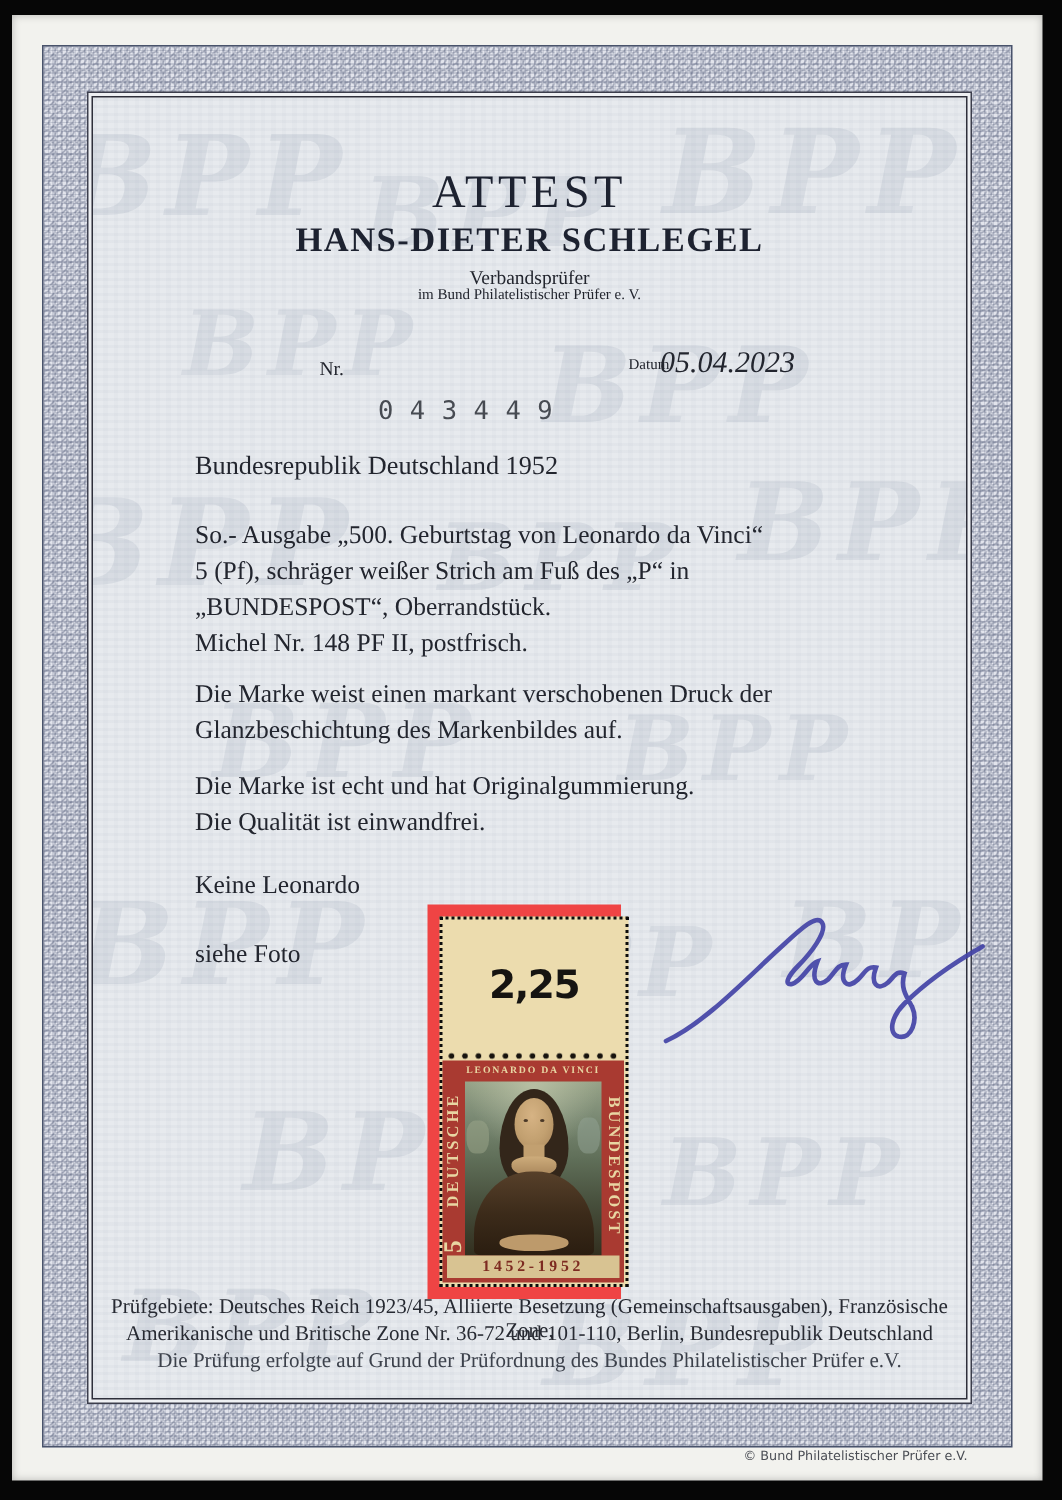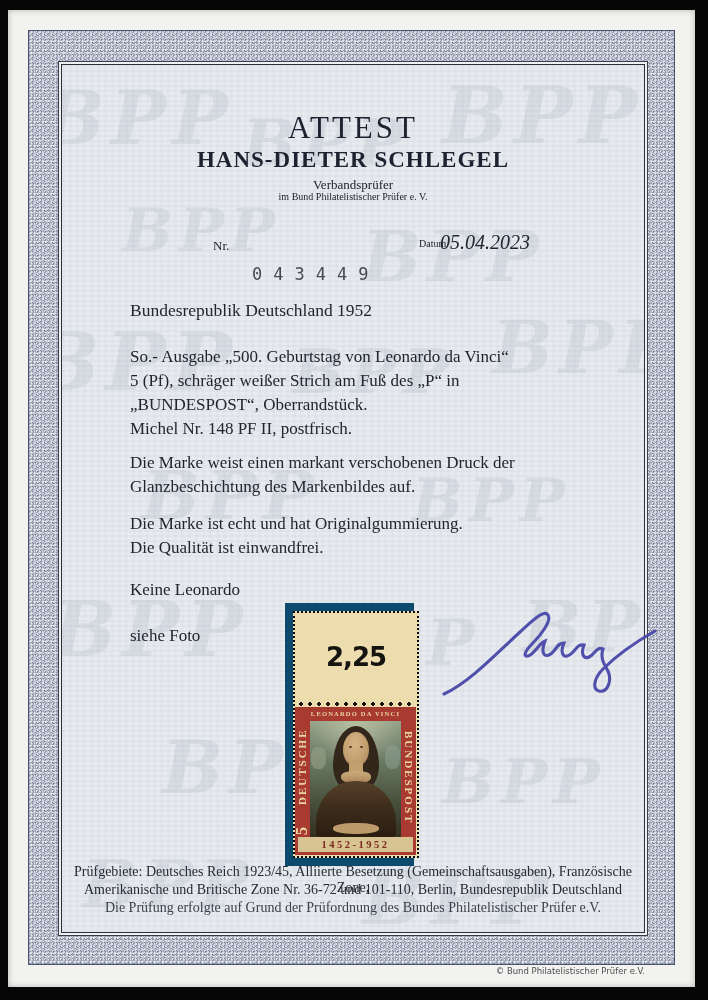--- a/index.html
+++ b/index.html
@@ -37,21 +37,21 @@
   #examiner{top:147px;font-size:23px;font-weight:bold;letter-spacing:1px;color:#1d2230;}
   #role{top:177px;font-size:13px;}
   #assoc{top:191px;font-size:10px;}
   #contact{top:206px;font-size:13.5px;}
   #nr-label{left:213px;top:238px;font-size:13px;}
   #nr-value{left:252px;top:233px;font-family:"DejaVu Sans Mono",monospace;font-size:17px;
     letter-spacing:11px;color:#474b52;margin-top:31px;}
   #datum-label{left:419px;top:238px;font-size:10px;}
   #datum-value{left:440px;top:231px;font-size:20px;font-style:italic;}
   
-  #mount{left:285px;top:603px;width:129px;height:263px;background:#0c4a6e;z-index:3;}
+  #mount{left:285px;top:603px;width:129px;height:263px;background:#ef4444;z-index:3;}
   #stamp-paper{position:absolute;left:8px;top:8px;width:126px;height:247px;background:#ecdcae;
     border:2.5px dotted #0c0c0c;box-sizing:border-box;}
   #stamp-margin{position:absolute;left:0;top:0;width:100%;height:88px;
     display:flex;align-items:center;justify-content:center;}
   #margin-value{font-family:"DejaVu Sans",sans-serif;font-weight:bold;font-size:26px;color:#161411;letter-spacing:-1px;}
   #perf-row{position:absolute;left:2px;top:88px;width:117px;height:6px;
     background-image:radial-gradient(circle at 4px 3px,#17130e 1.7px,transparent 2.1px);
     background-size:9px 6px;}
   #stamp-body{position:absolute;left:0;top:94px;width:121px;height:148px;background:#a93a31;}
   .inscr{color:#e8d5a2;font-family:"Liberation Serif",serif;}

